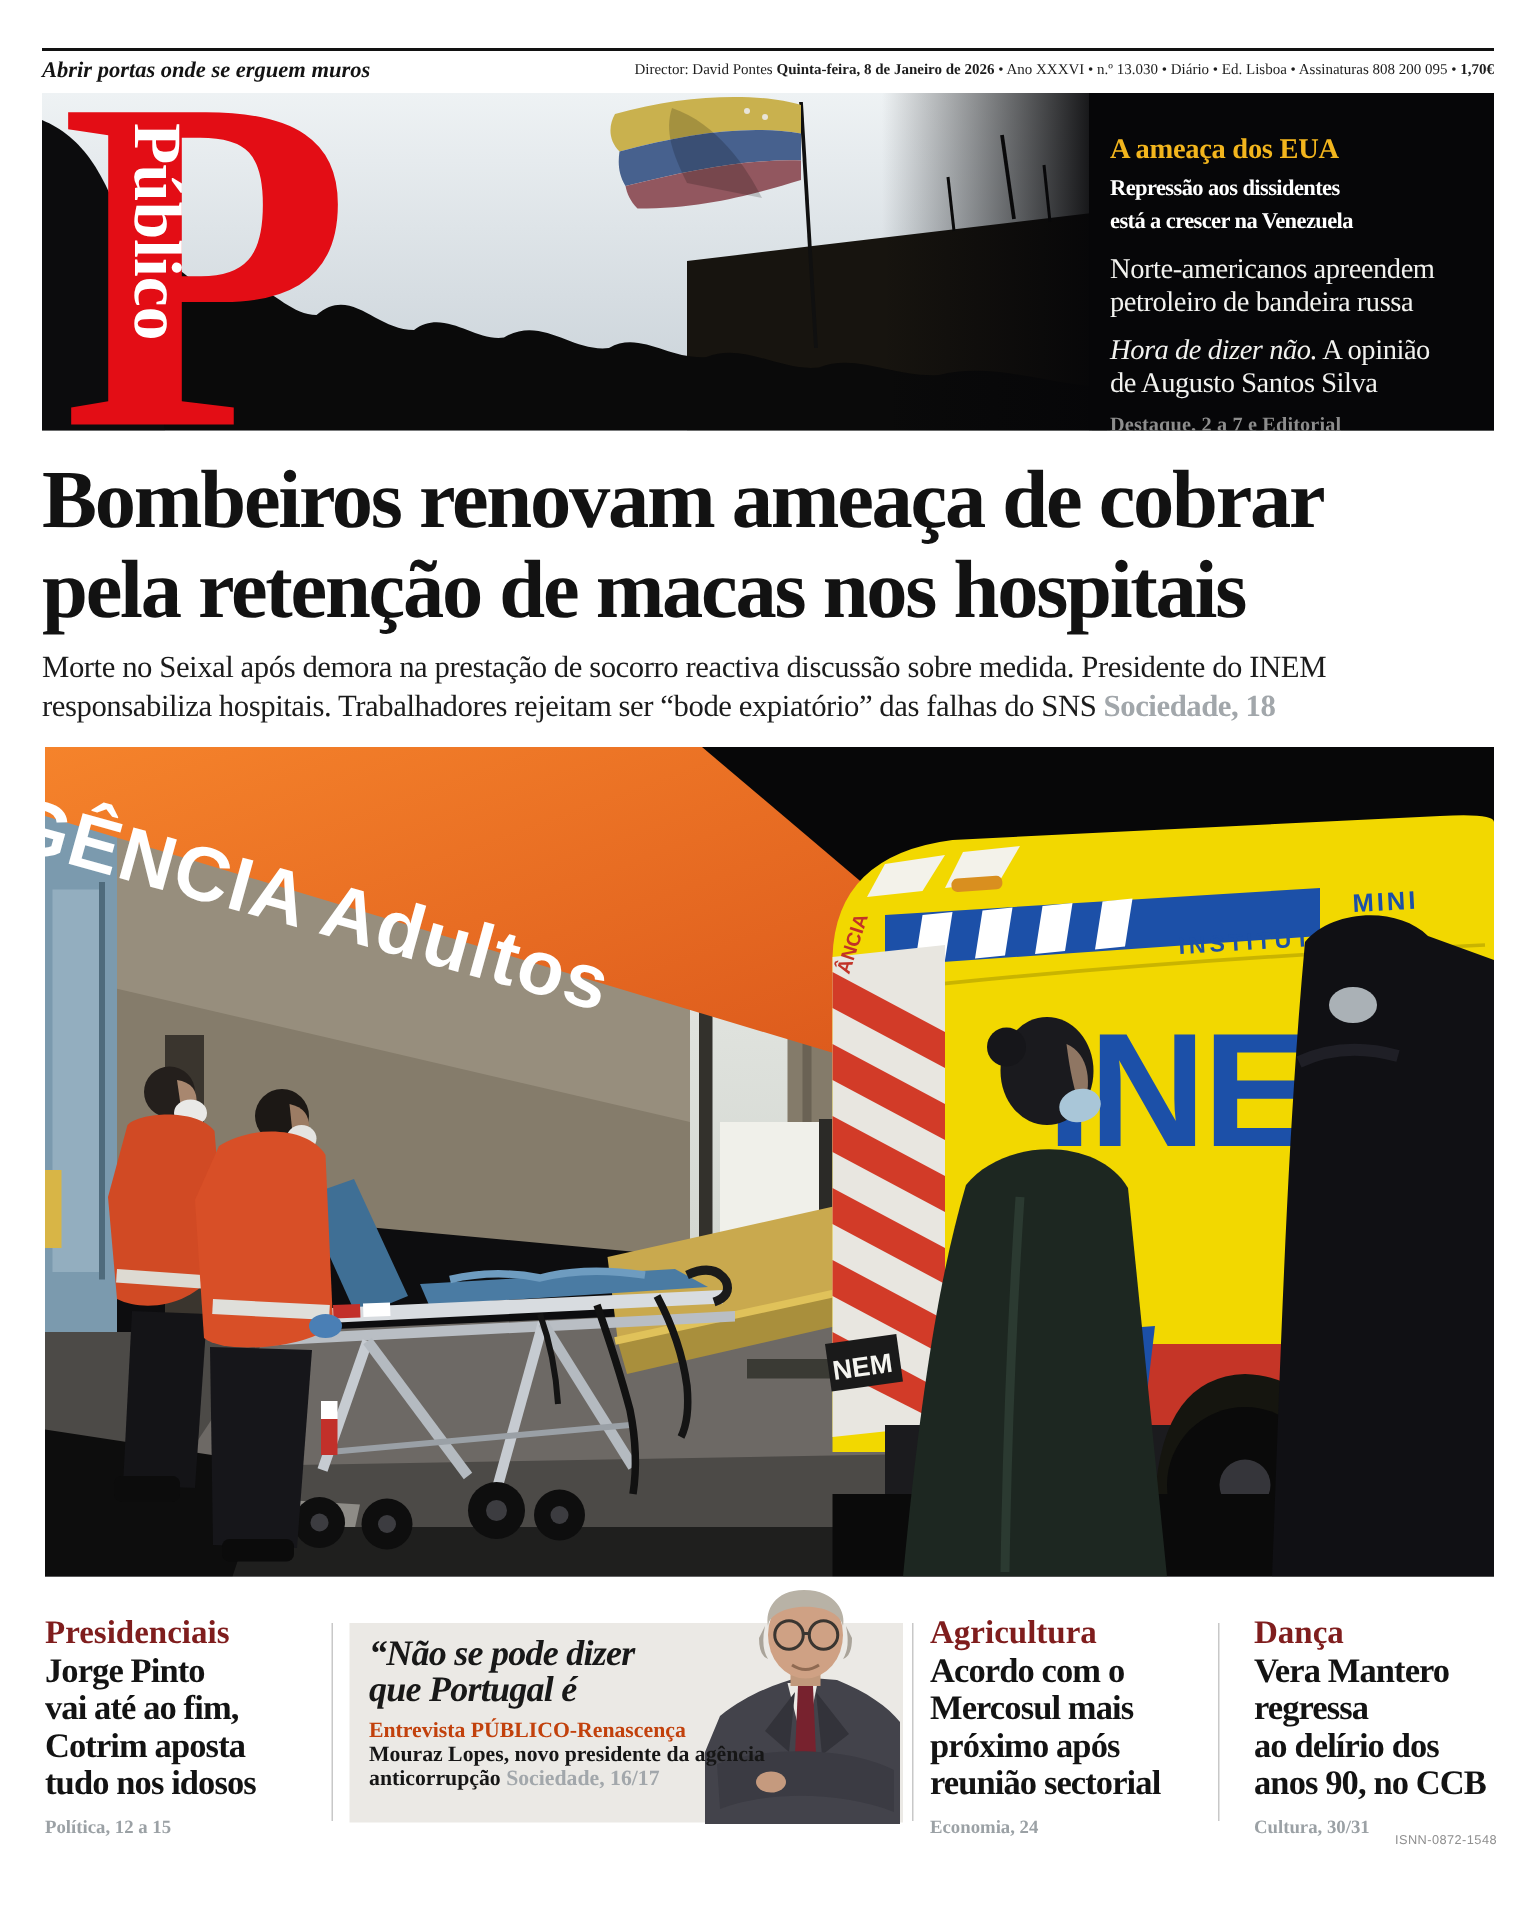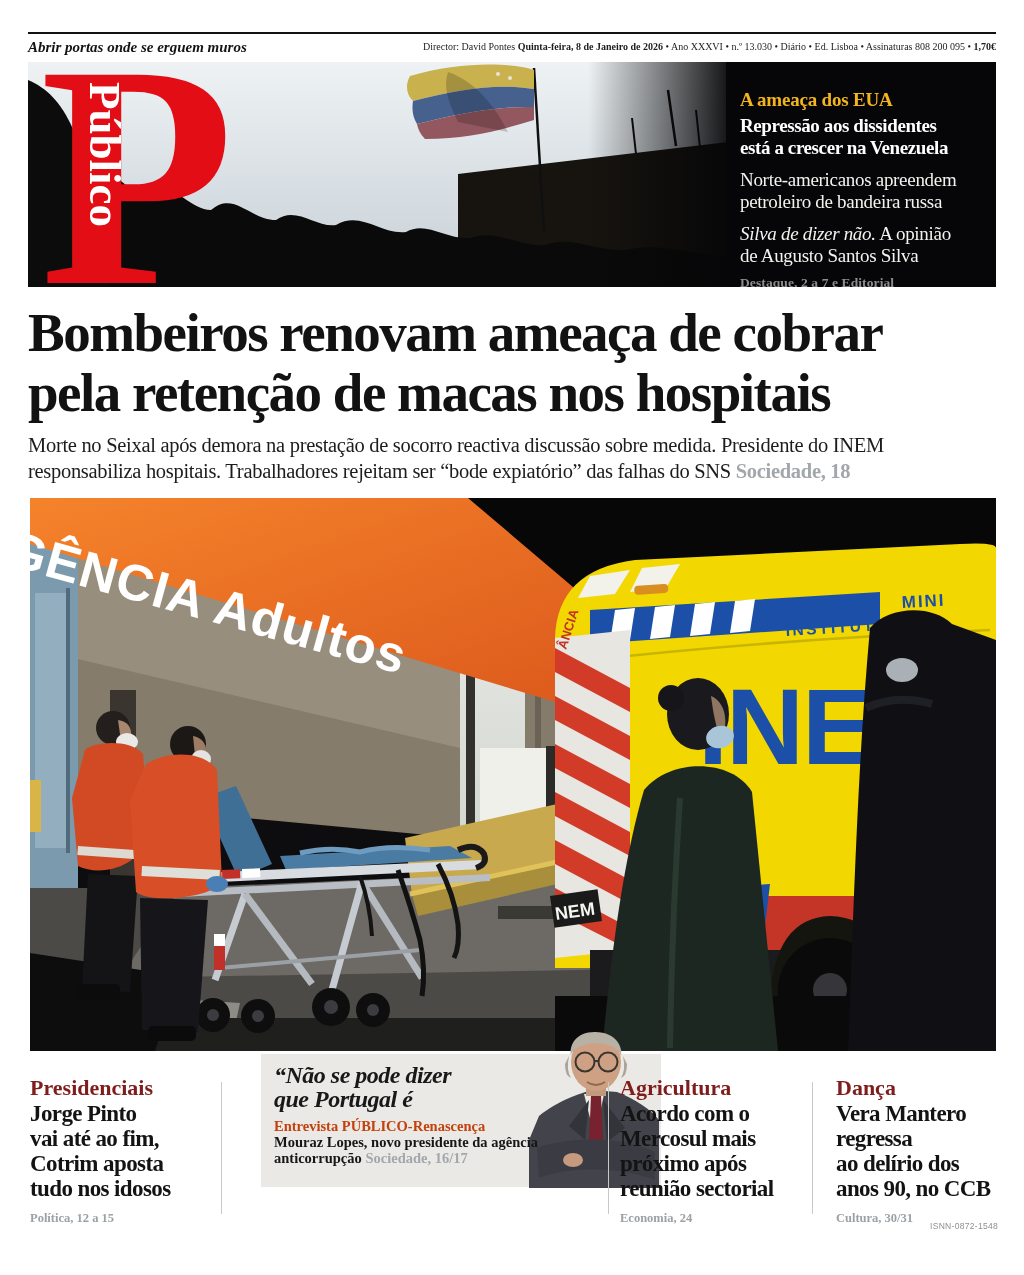--- a/index.html
+++ b/index.html
@@ -12,21 +12,21 @@
   .top-rule{left:28px;top:32px;width:968px;height:2px;background:#121212;}
   .motto{left:28px;top:39px;font-size:15px;font-weight:bold;font-style:italic;color:#131313;}
   .infoline{right:28px;top:41px;font-size:10px;color:#1d1d1d;}
   .infoline b{font-weight:bold;}
 
   
   .banner{left:28px;top:62px;width:968px;height:225px;background:#060608;overflow:hidden;}
   .banner svg{position:absolute;left:0;top:0;}
   .banner-text{position:absolute;left:712px;top:26px;width:252px;}
   .b-kicker{color:#f2b51d;font-weight:bold;font-size:19px;line-height:23px;letter-spacing:-.2px;}
-  .b-head{color:#ffffff;font-weight:bold;font-size:19px;line-height:22px;letter-spacing:-.4px;margin-top:4px;}
+  .b-head{color:#ffffff;font-weight:bold;font-size:15px;line-height:22px;letter-spacing:-.4px;margin-top:4px;}
   .b-sub{color:#f2f2ef;font-size:19px;line-height:22px;letter-spacing:-.3px;margin-top:10px;}
   .b-sub .it{font-style:italic;}
   .b-ref{color:#8d8d8d;font-weight:bold;font-size:13.5px;margin-top:8px;letter-spacing:.1px;}
 
   
   .headline{left:28px;top:303px;width:968px;font-size:55px;line-height:60px;font-weight:bold;
             letter-spacing:-1.5px;color:#121212;}
   .deck{left:28px;top:432px;width:975px;font-size:20.5px;line-height:26px;letter-spacing:-.3px;color:#1c1c1c;}
   .deck .ref{color:#a2a7ab;font-weight:bold;}
   .credit{right:28px;top:487px;font-size:8.5px;letter-spacing:.6px;color:#8d8d8d;
@@ -34,21 +34,21 @@
 
   .mainphoto{left:30px;top:498px;width:966px;height:553px;background:#0d0d0f;overflow:hidden;}
 
   
   .kicker{color:#7f1d1d;font-weight:bold;font-size:22px;line-height:20px;}
   .brief-h{font-size:23px;line-height:25px;font-weight:bold;letter-spacing:-.6px;color:#131313;margin-top:3px;}
   .brief-ref{color:#9ba1a5;font-weight:bold;font-size:12.5px;margin-top:10px;}
   .col1{left:30px;top:1078px;width:190px;}
   .vr{width:1px;background:#c8c8c8;top:1082px;height:132px;}
   .vr1{left:221px;} .vr2{left:608px;} .vr3{left:812px;}
-  .qblock{left:233px;top:1054px;width:400px;height:133px;background:#ebe9e5;margin-left:28px;}
+  .qblock{left:233px;top:1082px;width:369px;height:133px;background:#ebe9e5;}
   .qtext{position:absolute;left:13px;top:9px;}
   .quote{font-size:24px;line-height:24px;font-weight:bold;font-style:italic;letter-spacing:-.5px;color:#181818;}
   .q-kicker{color:#c2410c;font-weight:bold;font-size:14.5px;margin-top:7px;line-height:16px;}
   .q-who{font-weight:bold;font-size:14.5px;line-height:16px;color:#161616;}
   .q-who .ref{color:#a2a7ab;}
   .manphoto{position:absolute;right:2px;top:-24px;width:130px;height:158px;}
   .col3{left:620px;top:1078px;width:188px;}
   .col4{left:824px;top:1078px;width:180px;margin-left:12px;}
   .issn{right:26px;top:1221px;font-size:8.5px;color:#8f8f8f;
         font-family:"Liberation Sans","DejaVu Sans",sans-serif;letter-spacing:.3px;}
@@ -113,21 +113,21 @@
       <div class="b-kicker nw">A ameaça dos EUA</div>
       <div class="b-head">
         <div class="nw">Repressão aos dissidentes</div>
         <div class="nw">está a crescer na Venezuela</div>
       </div>
       <div class="b-sub">
         <div class="nw">Norte-americanos apreendem</div>
         <div class="nw">petroleiro de bandeira russa</div>
       </div>
       <div class="b-sub">
-        <div class="nw"><span class="it">Silva de dizer não.</span><span> A opinião</span></div>
+        <div class="nw"><span class="it">Hora de dizer não.</span><span> A opinião</span></div>
         <div class="nw">de Augusto Santos Silva</div>
       </div>
       <div class="b-ref nw">Destaque, 2 a 7 e Editorial</div>
     </div>
   </div>
 
   <div class="abs headline">
     <div class="nw">Bombeiros renovam ameaça de cobrar</div>
     <div class="nw">pela retenção de macas nos hospitais</div>
   </div>

